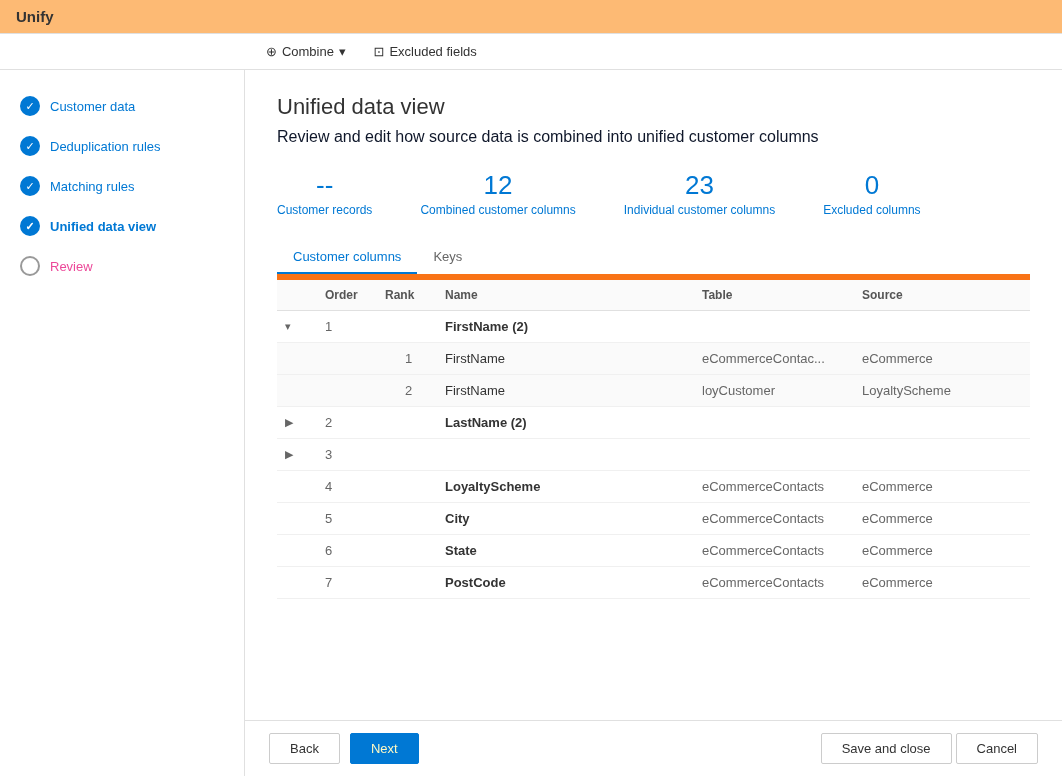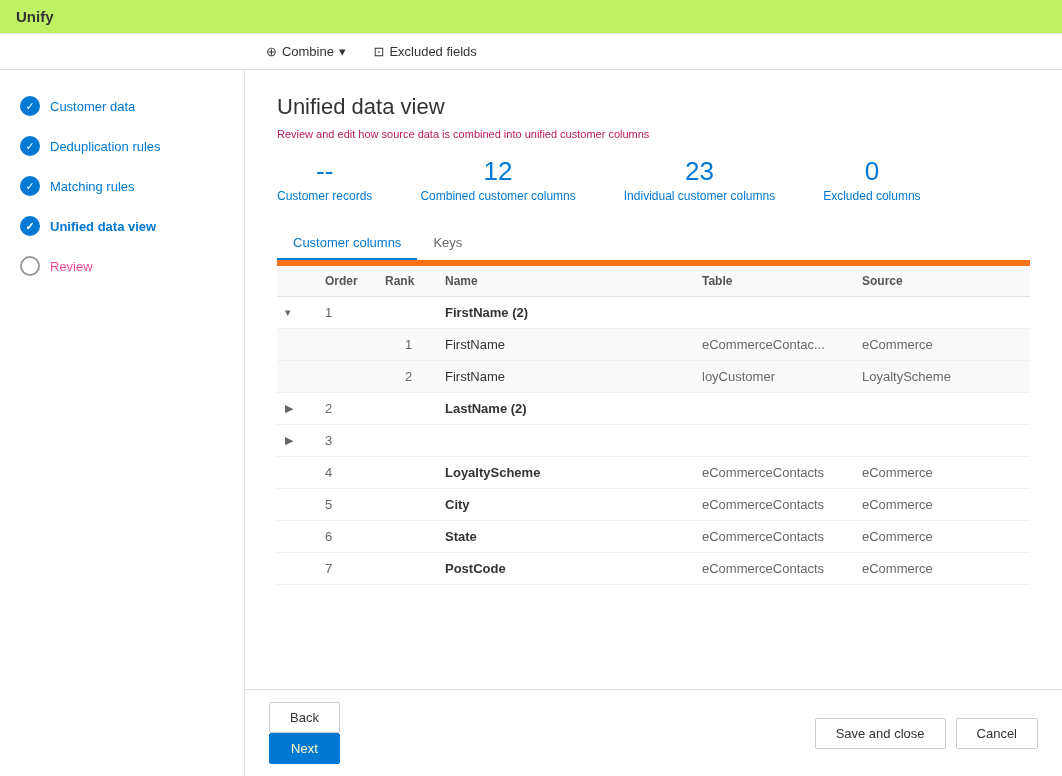--- a/index.html
+++ b/index.html
@@ -1,20 +1,20 @@
 <!DOCTYPE html>
 <html><head>
   <meta charset="utf-8">
   <style>
     * { box-sizing: border-box; margin: 0; padding: 0; }
     body { font-family: 'Segoe UI', Arial, sans-serif; font-size: 13px; background: #f5f5f5; color: #333; height: 776px; overflow: hidden; }
     
     .app-container { display: flex; flex-direction: column; height: 776px; }
     
-    .top-bar { background: #bef264; border-bottom: 1px solid #e0e0e0; padding: 8px 16px; display: flex; align-items: flex-end; }
+    .top-bar { background: #fdba74; border-bottom: 1px solid #e0e0e0; padding: 8px 16px; display: flex; align-items: flex-end; }
     .app-title { font-size: 15px; font-weight: 600; color: #333; }
     
     .toolbar { background: #fff; border-bottom: 1px solid #e0e0e0; padding: 6px 16px; display: flex; align-items: center; gap: 16px; padding-left: 260px; }
     .toolbar-btn { display: flex; align-items: center; gap: 5px; font-size: 13px; color: #333; cursor: pointer; padding: 4px 6px; border: none; background: none; }
     
     .main-layout { display: flex; flex: 1; overflow: hidden; }
     
     .sidebar { width: 245px; background: #fff; border-right: 1px solid #e0e0e0; padding: 16px 0; flex-shrink: 0; }
     .sidebar-item { display: flex; align-items: center; gap: 10px; padding: 10px 20px; cursor: pointer; }
     .sidebar-item.active { font-weight: 600; color: #0078d4; }
@@ -24,21 +24,21 @@
     .check-icon { color: #fff; font-size: 11px; }
     .sidebar-label { font-size: 13px; }
     .sidebar-item.completed .sidebar-label { color: #0078d4; }
     .sidebar-item.empty .sidebar-label { color: #ec4899; }
     
     .content-area { flex: 1; display: flex; flex-direction: column; overflow: hidden; background: #fff; }
     
     .content-main { flex: 1; overflow-y: auto; padding: 24px 32px; }
     
     .page-title { font-size: 22px; font-weight: 400; color: #333; margin-bottom: 8px; }
-    .page-subtitle { font-size: 11px; color: #be185d; margin-bottom: 16px; }
+    .page-subtitle { font-size: 16px; color: #0f172a; margin-bottom: 24px; }
     
     .stats-row { display: flex; gap: 48px; margin-bottom: 24px; }
     .stat-item { text-align: center; }
     .stat-value { font-size: 26px; font-weight: 300; color: #0078d4; }
     .stat-label { font-size: 12px; color: #0078d4; margin-top: 2px; }
     
     .tabs-row { display: flex; border-bottom: 6px solid #f97316; margin-bottom: 0; }
     .tab { padding: 8px 16px; cursor: pointer; font-size: 13px; color: #666; border-bottom: 2px solid transparent; }
     .tab.active { color: #0078d4; border-bottom: 2px solid #0078d4; font-weight: 500; }
     
@@ -49,22 +49,22 @@
     .table-row { display: grid; grid-template-columns: 40px 60px 60px 1fr 160px 160px; padding: 8px 8px; border-bottom: 1px solid #f0f0f0; align-items: center; }
     .table-row.sub-row { background: #fafafa; }
     
     .cell { font-size: 13px; }
     .cell-bold { font-weight: 600; }
     .cell-gray { color: #666; }
     
     .expand-btn { cursor: pointer; color: #666; font-size: 11px; }
     
     .footer { background: #fff; border-top: 1px solid #e0e0e0; padding: 12px 24px; display: flex; justify-content: space-between; align-items: center; }
-    .footer-left { display: flex; gap: 0; flex-direction: column; }
-    .footer-right { display: flex; gap: 10px; }
+    .footer-left { display: flex; gap: 10px; }
+    .footer-right { display: flex; gap: 4px; }
     
     .btn { padding: 7px 20px; font-size: 13px; cursor: pointer; border-radius: 2px; border: 1px solid #ccc; background: #fff; color: #333; }
     .btn-primary { background: #0078d4; color: #fef9c3; border-color: #0078d4; }
   </style>
 </head>
 <body>
 
 <div class="app-container">
 
   <div class="top-bar">

